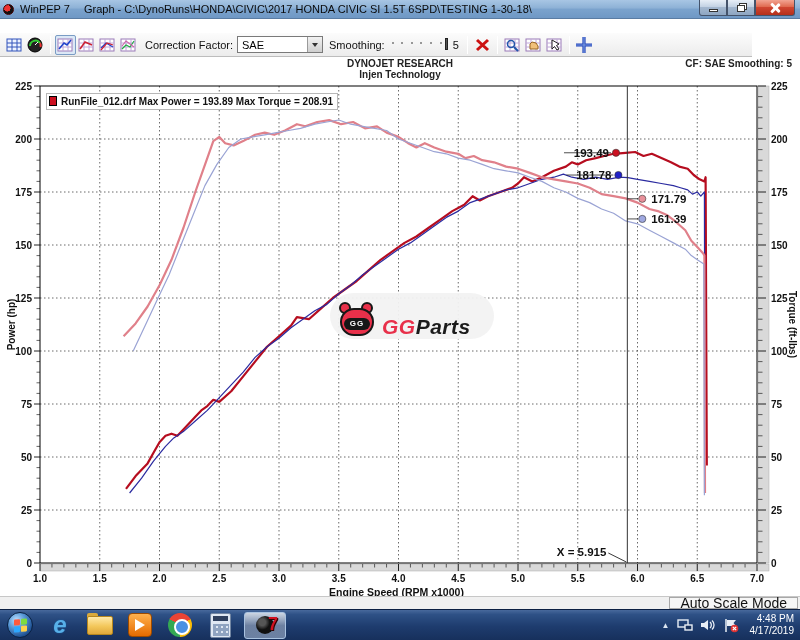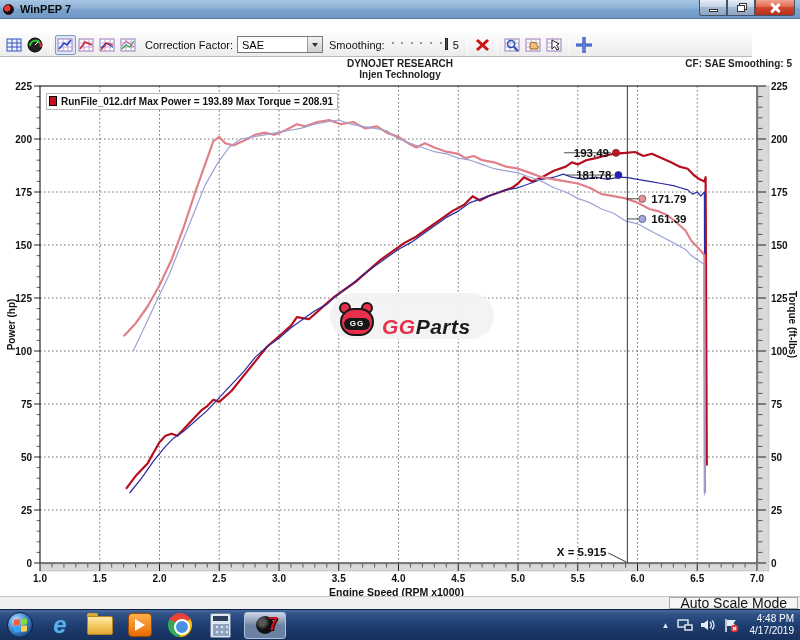--- a/index.html
+++ b/index.html
@@ -4,21 +4,21 @@
 <style>
   * { margin:0; padding:0; box-sizing:border-box; }
   html,body { width:800px; height:640px; overflow:hidden; background:#000; }
   #app { position:relative; width:800px; height:640px; font-family:"Liberation Sans",sans-serif; background:#fff; }
 
   
   .titlebar { position:absolute; left:0; top:0; width:800px; height:19px;
     background:linear-gradient(180deg,#a8c6e4 0%,#8db1d6 45%,#7ba3cd 50%,#6f98c5 100%);
     display:flex; align-items:center; padding-left:3px; border-bottom:1px solid #5a7ca3; }
   .titlebar .txt { font-size:11px; color:#0a0a0a; white-space:nowrap; }
-  .app-name { margin-left:4px; margin-right:14px;font-weight:bold; }
+  .app-name { margin-left:4px; margin-right:14px; }
   .winpep-mini { width:13px; height:13px; position:relative; }
   .winpep-mini .ball { position:absolute; left:0; top:1px; width:11px; height:11px; border-radius:50%;
     background:radial-gradient(circle at 35% 35%, #e33 0 40%, #111 42%); border:1px solid #400; }
   .win-controls { position:absolute; top:0; right:5px; display:flex; }
   .win-btn { width:28px; height:16px; border:1px solid #44536b; border-top:none;
     background:linear-gradient(180deg,#e7eef7 0%,#c3d2e4 45%,#a3b7cf 50%,#8ea6c2 100%);
     display:flex; align-items:center; justify-content:center; }
   .win-btn.first { border-radius:0 0 0 3px; }
   .win-btn.close { width:40px; border-radius:0 0 3px 0;
     background:linear-gradient(180deg,#f2a492 0%,#e06a50 45%,#cf4530 50%,#b5301c 100%); }
@@ -118,20 +118,21 @@
 </head>
 <body>
 
 <div id="app">
 
   <div class="titlebar">
     <span class="winpep-mini">
         <span class="ball"></span>
       </span>
     <span class="txt app-name">WinPEP 7</span>
+    <span class="txt">Graph - C:\DynoRuns\HONDA\CIVIC\2017 HONDA CIVIC SI 1.5T 6SPD\TESTING 1-30-18\</span>
     <div class="win-controls">
       <div class="win-btn first">
           <span class="glyph-min"></span>
         </div>
       <div class="win-btn">
           <span class="glyph-restore"></span>
         </div>
       <div class="win-btn close">
           <span class="glyph-close"></span>
         </div>

